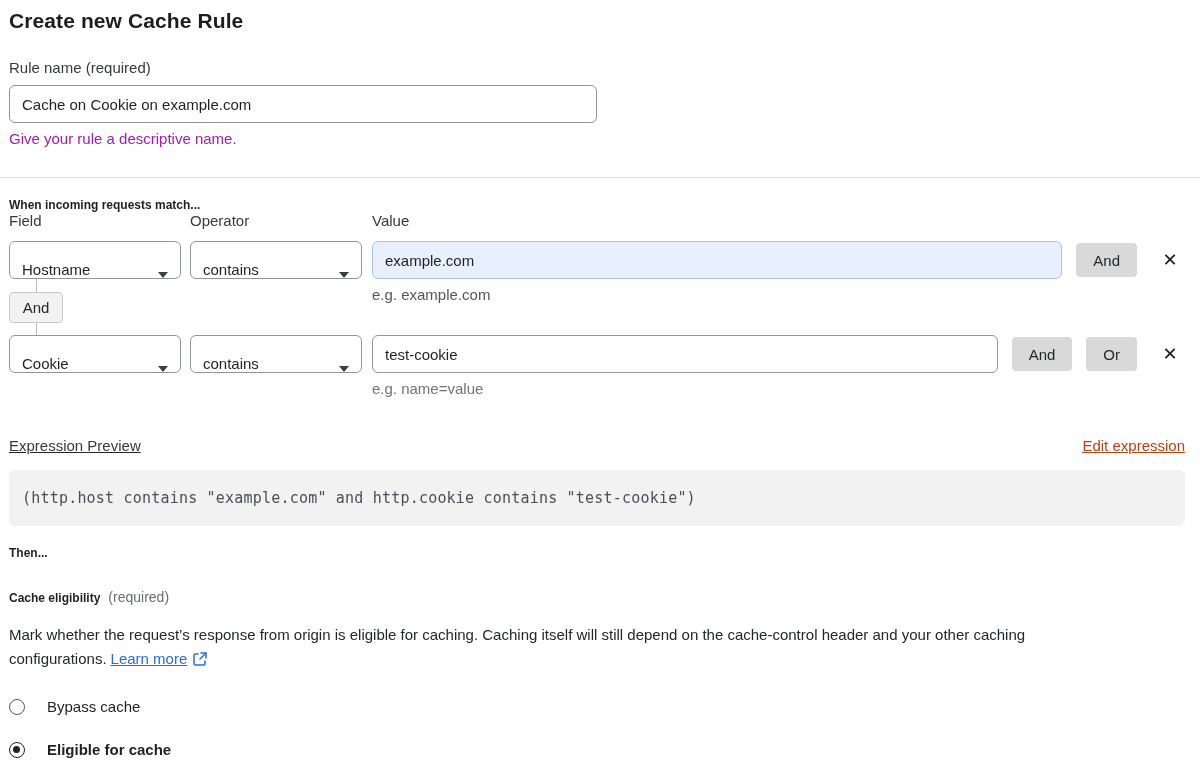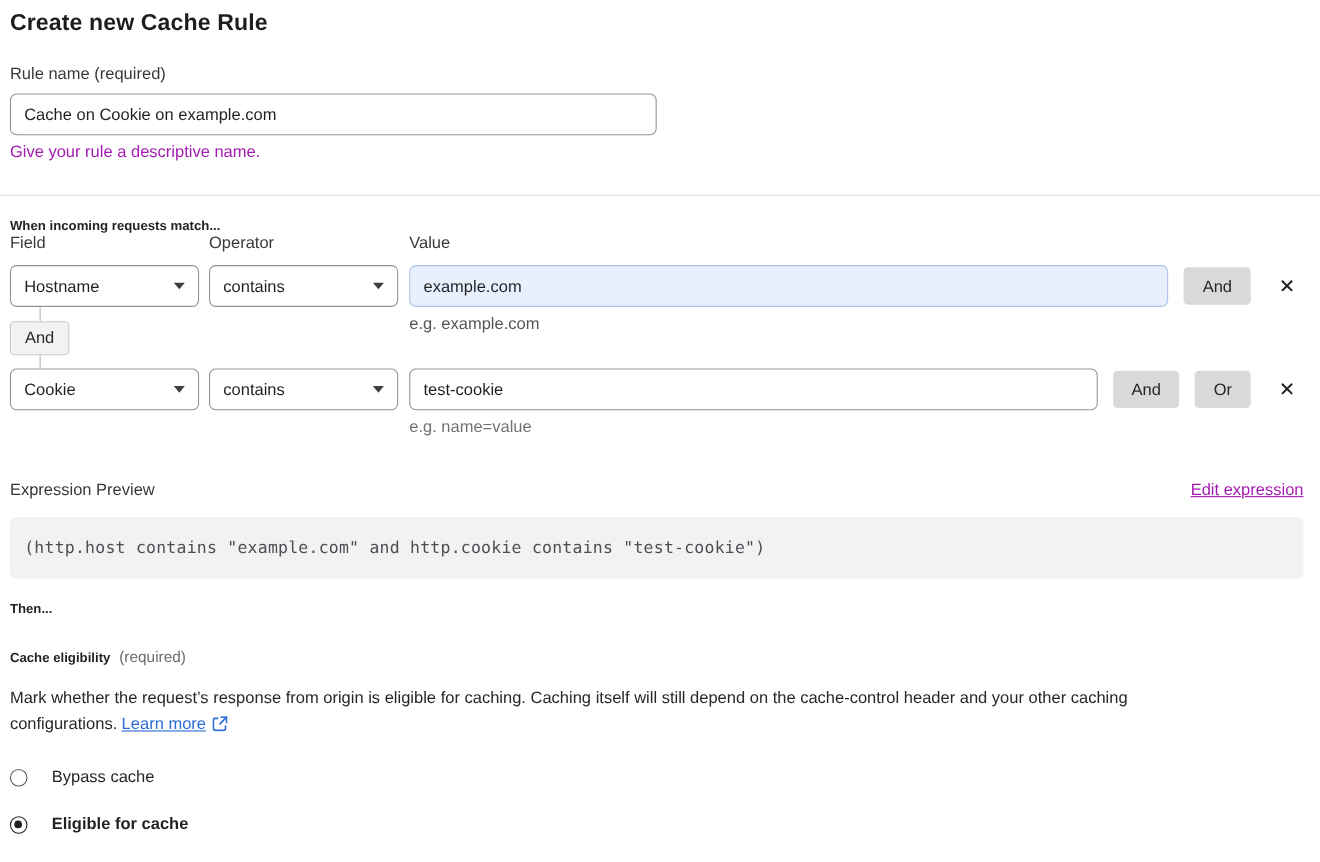--- a/index.html
+++ b/index.html
@@ -60,21 +60,21 @@
 
   .cond-row { display: flex; align-items: center; }
 
   .select-box {
     width: 172px;
     height: 38px;
     border: 1px solid #919599;
     border-radius: 6px;
     background: #fff;
     display: flex;
-    align-items: center;
+    align-items: flex-end;
     justify-content: space-between;
     padding: 0 12px;
     cursor: pointer;
     flex: none;
   }
   .select-box.field-select { margin-right: 9px; }
   .select-box.operator-select { margin-right: 10px; }
   .select-box .select-value { color: #1f2124; }
   .caret {
     width: 0; height: 0;
@@ -144,24 +144,24 @@
     border: 1px solid #c7c9cb;
     border-radius: 4px;
     font-size: 15px;
     font-family: "Liberation Sans", sans-serif;
     color: #24282b;
     cursor: pointer;
   }
   .hint-after { margin: 7px 0 0 363px; color: #737373; }
 
   .expr-section { margin-top: 40px; }
-  .expr-head { display: flex; justify-content: space-between; align-items: center; }
+  .expr-head { display: flex; justify-content: space-between; align-items: center; text-decoration: underline; }
   .expr-label { color: #36393d; }
   a.text-link {
-    color: #a21caf;
+    color: #c2410c;
     text-decoration: underline;
     cursor: pointer;
   }
   .code-block {
     margin-top: 16px;
     background: #f2f2f2;
     border-radius: 6px;
     padding: 19px 13px;
     font-family: "DejaVu Sans Mono", "Liberation Mono", monospace;
     font-size: 15px;

